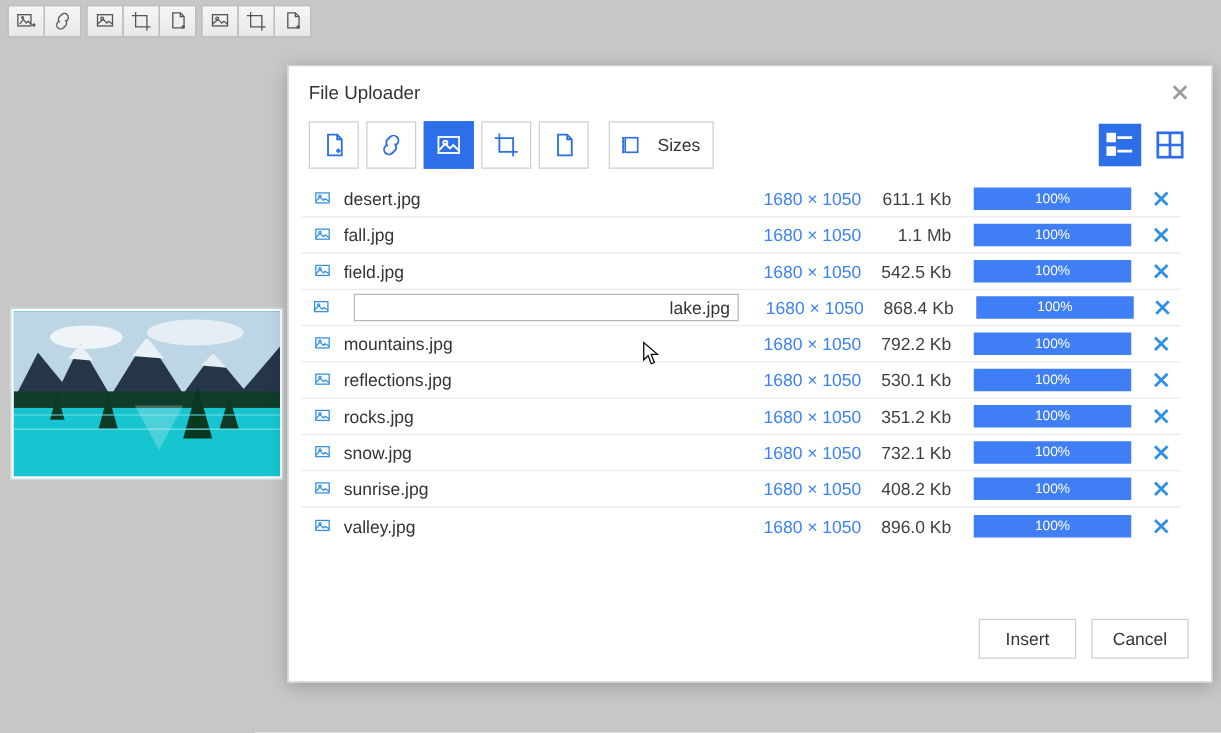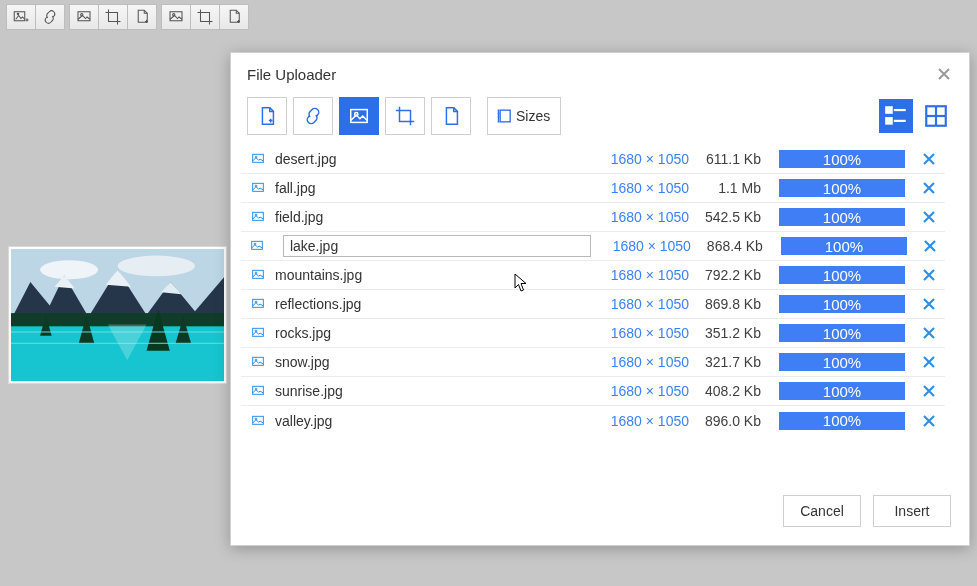--- a/index.html
+++ b/index.html
@@ -69,21 +69,21 @@
     background: #fff;
     display: flex; align-items: center; justify-content: center;
     cursor: pointer;
   }
   .mode-btn svg { width: 22px; height: 22px; stroke: #2d6fe8; fill: none; stroke-width: 1.6; }
   .mode-btn.active { background: #2d6fe8; border-color: #2d6fe8; }
   .mode-btn.active svg { stroke: #fff; }
   .sizes-btn {
     height: 38px; padding: 0 10px 0 8px;
     border: 1px solid #cfcfcf; background: #fff;
-    display: flex; align-items: center; gap: 0; cursor: pointer;
+    display: flex; align-items: center; gap: 10px; cursor: pointer;
     margin-left: 10px;
   }
   .sizes-btn svg { width: 20px; height: 20px; stroke: #2d6fe8; fill: none; stroke-width: 1.6; }
   .spacer { flex: 1; }
   .view-btn {
     width: 34px; height: 34px;
     display:flex;align-items:center;justify-content:center;
     cursor:pointer;
   }
   .view-btn svg { width: 26px; height: 26px; stroke: #2d6fe8; fill: none; stroke-width: 2; }
@@ -104,28 +104,29 @@
   .row:last-child { border-bottom: none; }
   .row .ficon { width: 22px; display:flex; justify-content:center; }
   .row .ficon svg { width: 16px; height: 16px; stroke:#2d8fe8; fill:none; stroke-width:1.5; }
   .row .fname { flex: 0 0 320px; padding-left: 6px; }
   .row .fname.editing {
     border: 1px solid #b8b8b8;
     height: 22px; line-height: 20px;
     padding: 0 6px; margin-left: 16px;
     flex: 0 0 308px;
     background:#fff;
+    text-align:right;
   }
   .row .fdim { flex: 0 0 100px; text-align: right; color:#3b82f6; }
   .row .fsize { flex: 0 0 80px; text-align: right; color:#404040; padding-right: 8px; }
   .row .fprog {
     flex: 0 0 126px;
     height: 18px;
     background: #3f7ef5;
-    color: #fff; font-size: 15px;
+    color: #fff; font-size: 11px;
     display:flex; align-items:center; justify-content:center;
     margin: 0 14px 0 10px;
   }
   .row .fdel { width: 20px; cursor:pointer; display:flex;justify-content:center; }
   .row .fdel svg { width: 12px; height: 12px; stroke:#2d8fe8; stroke-width:2.2; }
 
   
   .dlg-footer {
     display:flex; justify-content:flex-end; gap: 12px;
     padding: 20px 18px 18px;
@@ -408,21 +409,21 @@
       <div class="row">
         <div class="ficon">
           <svg viewBox="0 0 24 24">
             <rect x="4" y="5" width="16" height="12"></rect>
             <circle cx="9" cy="9" r="1.4"></circle>
             <path d="M4 15 L9 10 L13 14 L15 12 L20 15"></path>
           </svg>
         </div>
         <div class="fname">reflections.jpg</div>
         <div class="fdim">1680 × 1050</div>
-        <div class="fsize">869.8 Kb</div>
+        <div class="fsize">530.1 Kb</div>
         <div class="fprog">100%</div>
         <div class="fdel">
           <svg viewBox="0 0 12 12">
             <path d="M1 1 L11 11 M11 1 L1 11" fill="none"></path>
           </svg>
         </div>
       </div>
       <div class="row">
         <div class="ficon">
           <svg viewBox="0 0 24 24">
@@ -444,21 +445,21 @@
       <div class="row">
         <div class="ficon">
           <svg viewBox="0 0 24 24">
             <rect x="4" y="5" width="16" height="12"></rect>
             <circle cx="9" cy="9" r="1.4"></circle>
             <path d="M4 15 L9 10 L13 14 L15 12 L20 15"></path>
           </svg>
         </div>
         <div class="fname">snow.jpg</div>
         <div class="fdim">1680 × 1050</div>
-        <div class="fsize">321.7 Kb</div>
+        <div class="fsize">732.1 Kb</div>
         <div class="fprog">100%</div>
         <div class="fdel">
           <svg viewBox="0 0 12 12">
             <path d="M1 1 L11 11 M11 1 L1 11" fill="none"></path>
           </svg>
         </div>
       </div>
       <div class="row">
         <div class="ficon">
           <svg viewBox="0 0 24 24">
@@ -491,22 +492,22 @@
         <div class="fprog">100%</div>
         <div class="fdel">
           <svg viewBox="0 0 12 12">
             <path d="M1 1 L11 11 M11 1 L1 11" fill="none"></path>
           </svg>
         </div>
       </div>
     </div>
 
   <div class="dlg-footer">
+    <div class="btn">Insert</div>
     <div class="btn">Cancel</div>
-    <div class="btn">Insert</div>
   </div>
 </div>
 
 <div class="cursor">
   <svg viewBox="0 0 16 20">
       <path d="M1 1 L1 15 L4.5 11.5 L7 18 L9.5 17 L7 10.5 L12 10.5 Z" fill="#fff" stroke="#000" stroke-width="1"></path>
     </svg>
 </div>
 
 </body></html>

